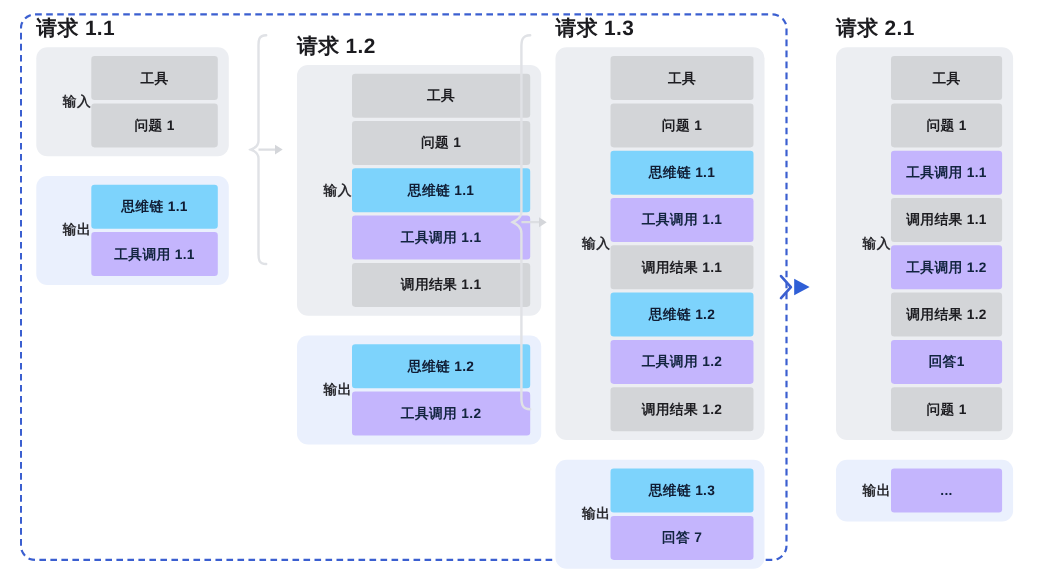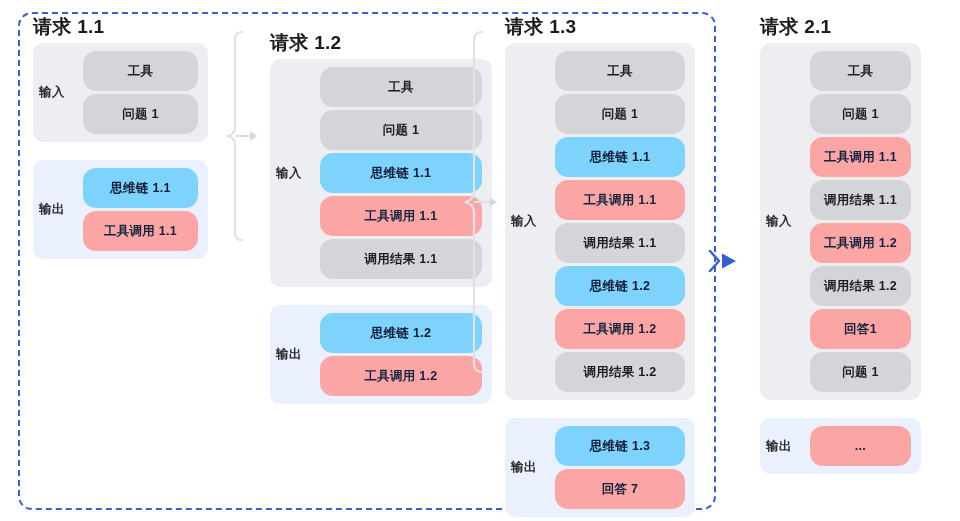--- a/index.html
+++ b/index.html
@@ -56,46 +56,46 @@
     border-radius: 10px;
     padding: 8px 10px 8px 6px;
     box-sizing: border-box;
   }
   .section.input-sec  { background: #eceef2; }
   .section.output-sec { background: #eaf0fd; }
 
   .sec-label {
     width: 44px;
     min-width: 44px;
-    text-align: left;
+    text-align: right;
     font-size: 12.5px;
     font-weight: bold;
     color: #2b2b30;
     letter-spacing: .5px;
   }
   .rows {
     flex: 1;
     display: flex;
     flex-direction: column;
     gap: 3px;
   }
   .row {
     height: 40px;
     line-height: 40px;
-    border-radius: 13px;
+    border-radius: 3px;
     text-align: center;
     font-size: 12.5px;
     font-weight: bold;
     color: #1d1d21;
     letter-spacing: .3px;
     white-space: nowrap;
     overflow: hidden;
   }
   .row.grey       { background: #d3d5d8; color:#1d1d21; }
-  .row.lightblue  { background: #fca5a5; color:#12243f; }
+  .row.lightblue  { background: #c4b5fd; color:#12243f; }
   .row.blue       { background: #7dd3fc; color:#101c33; }
 
   .gap-between {
     height: 18px;
   }
 
   
   .bracket {
     position: absolute;
     pointer-events: none;

